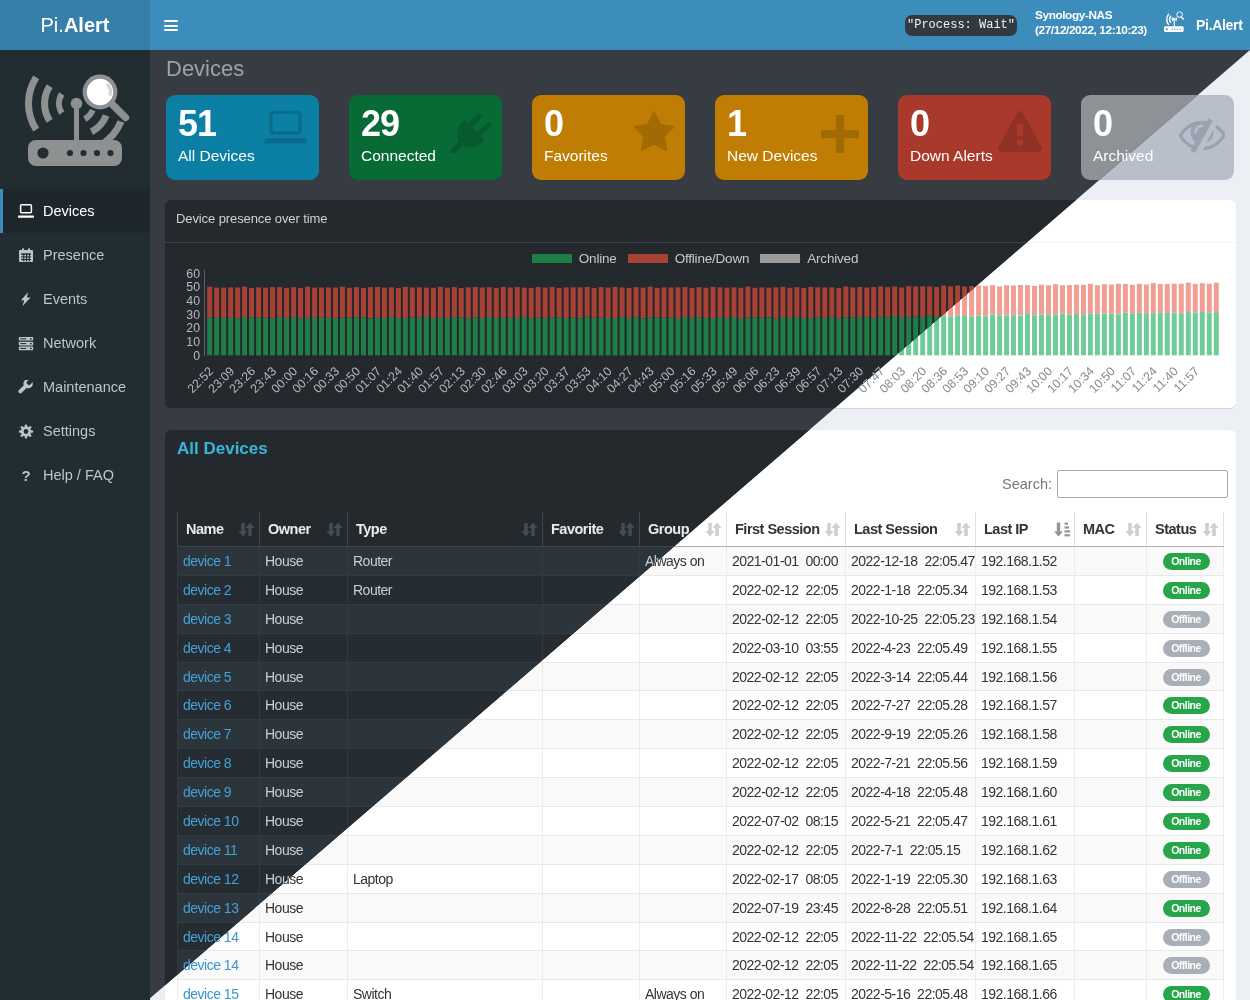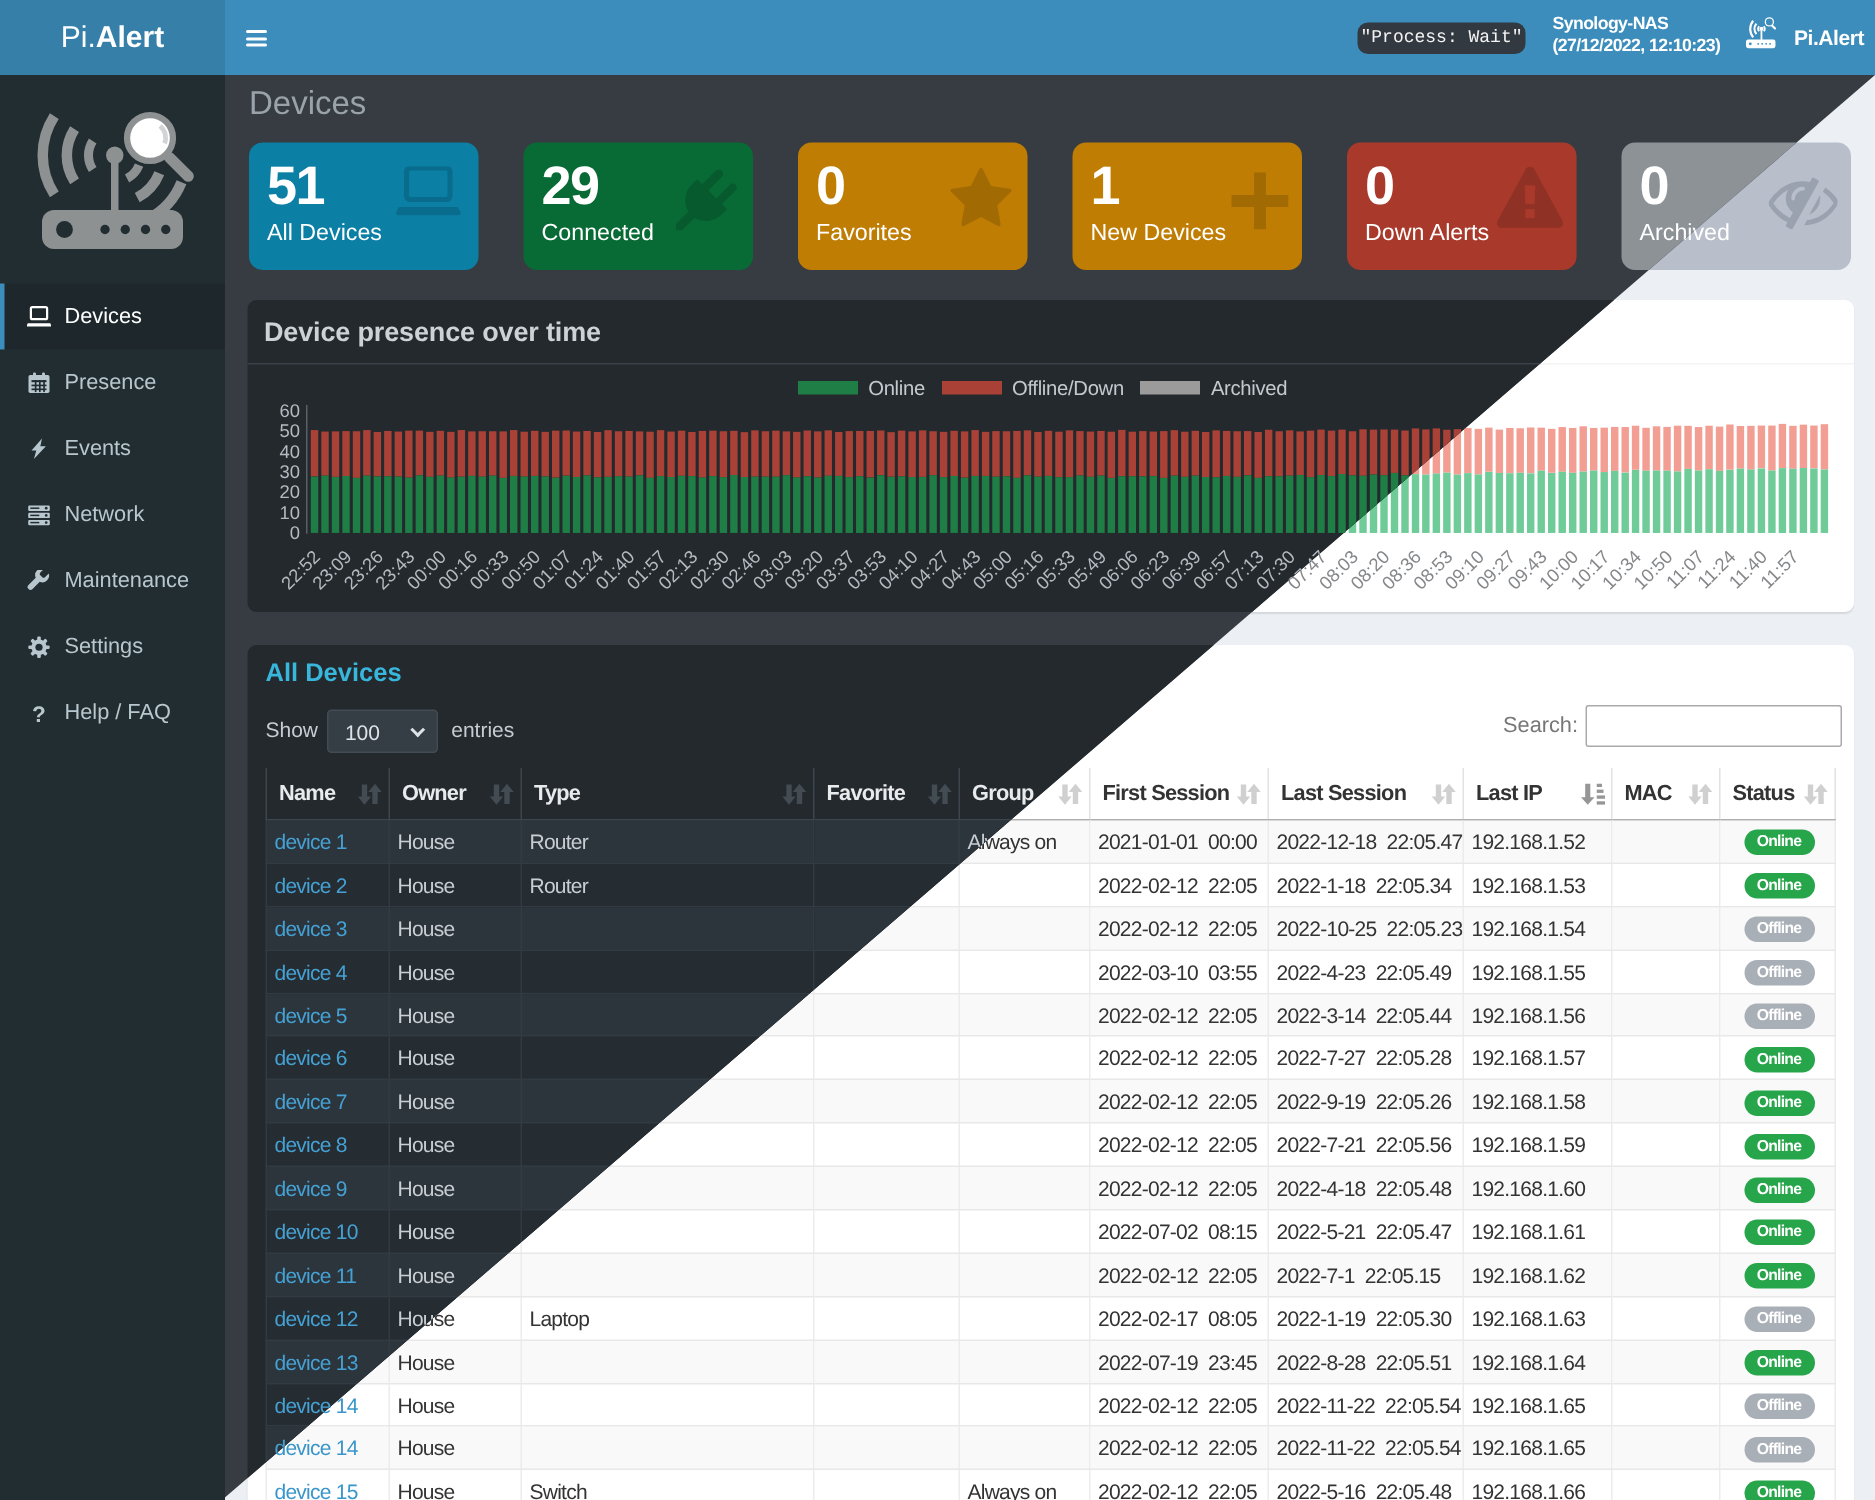--- a/index.html
+++ b/index.html
@@ -55,21 +55,21 @@
 .light .b4{background:#f39c12}.light .b4 .iico{color:#d4860b}
 .light .b5{background:#dd4b39}.light .b5 .iico{color:#c23b28}
 .light .b6{background:#b8bfca}.light .b6 .iico{color:#9aa2af}
 
 
 .panel{position:absolute;left:15px;width:1071px;border-radius:6px}
 .light .panel{background:#fff;box-shadow:0 1px 1px rgba(0,0,0,0.1)}
 .dark .panel{background:#24292e}
 .chartp{top:150px;height:208px}
 .tablep{top:380px;height:578px;border-bottom-left-radius:0;border-bottom-right-radius:0}
-.ptitle{position:absolute;left:11px;top:11px;font-size:18px;font-weight:bold;letter-spacing:-0.1px}
+.ptitle{position:absolute;left:11px;top:11px;font-size:13px;font-weight:normal;letter-spacing:-0.1px}
 .light .ptitle{color:#333}
 .dark .ptitle{color:#cdd2d7}
 .chartp::after{content:"";position:absolute;left:0;top:42px;width:100%;height:1px}
 .light .chartp::after{background:#f4f4f4}
 .dark .chartp::after{background:#3a4148}
 .legend{position:absolute;left:0;top:51px;width:100%;display:flex;justify-content:center;align-items:center;font-size:13.5px;letter-spacing:-0.2px}
 .light .legend{color:#555}
 .dark .legend{color:#c3c9ce}
 .sw{width:40px;height:9px;display:inline-block;margin-right:7px}
 .lt{margin-right:11px}
@@ -1624,23 +1624,20 @@
           <text class="cx" transform="rotate(-45 929.9 172.0)" x="929.9" y="172.0" text-anchor="end">10:34</text>
           <text class="cx" transform="rotate(-45 950.9 172.0)" x="950.9" y="172.0" text-anchor="end">10:50</text>
           <text class="cx" transform="rotate(-45 971.9 172.0)" x="971.9" y="172.0" text-anchor="end">11:07</text>
           <text class="cx" transform="rotate(-45 992.8 172.0)" x="992.8" y="172.0" text-anchor="end">11:24</text>
           <text class="cx" transform="rotate(-45 1013.8 172.0)" x="1013.8" y="172.0" text-anchor="end">11:40</text>
           <text class="cx" transform="rotate(-45 1034.8 172.0)" x="1034.8" y="172.0" text-anchor="end">11:57</text>
         </svg>
   </div>
   <div class="panel tablep">
     <div class="atitle">All Devices</div>
-    <div class="showctl">Show
-      <span class="sel">100<span class="caret"></span></span>
-    entries</div>
     <div class="searchctl"><span class="slab">Search:</span><span class="sinput"></span></div>
     <table class="dt">
       <thead>
             <tr>
               <th style="width:82px">
                 <div class="hwrap">
                   <span>Name</span>
                   <svg class="sico" width="17" height="15" viewBox="0 0 17 15">
                     <g fill="currentColor">
                       <rect x="3.2" y="1" width="3.6" height="9"></rect>

